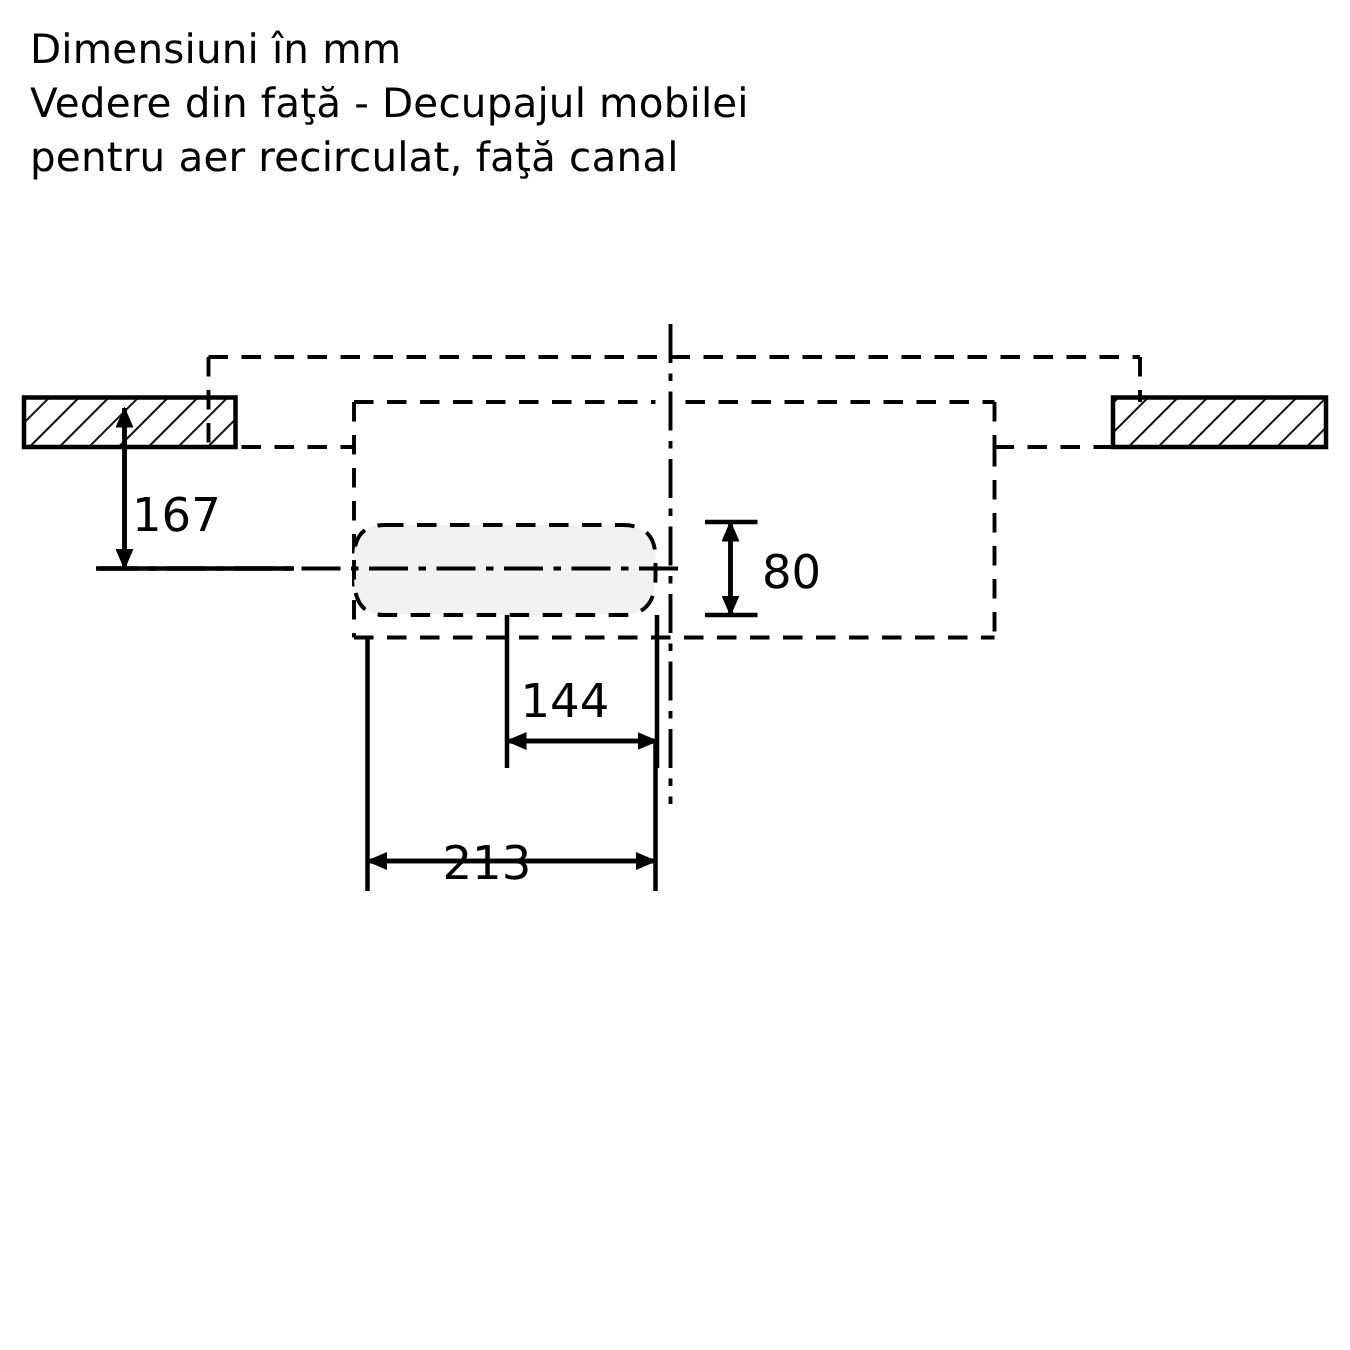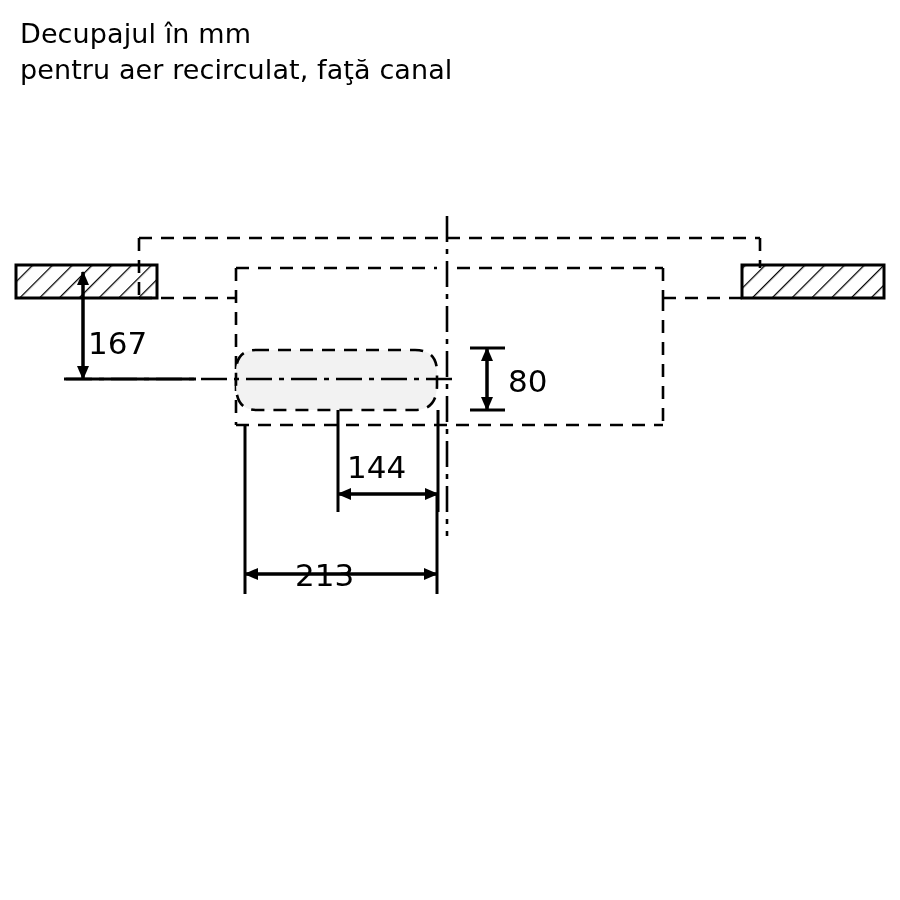--- a/index.html
+++ b/index.html
@@ -46,21 +46,22 @@
     font-size: 31px;
     fill: #000000;
   }
 </style>
 </head>
 <body>
 
 <div id="stage">
 
   <div class="title-block">
-    <div class="title-line">Decupajul în mm</div>
+    <div class="title-line">Dimensiuni în mm</div>
+    <div class="title-line">Vedere din faţă - Decupajul mobilei</div>
     <div class="title-line">pentru aer recirculat, faţă canal</div>
   </div>
 
   <svg class="drawing" viewBox="0 0 900 900">
     <defs>
       <pattern id="hatch" width="14" height="14" patternUnits="userSpaceOnUse" patternTransform="rotate(45)">
         <line x1="0" y1="0" x2="0" y2="14" stroke="#000000" stroke-width="2.5"></line>
       </pattern>
       <marker id="arrH" markerWidth="14" markerHeight="12" refX="13" refY="6" orient="auto" markerUnits="userSpaceOnUse">
         <path d="M0,0 L14,6 L0,12 z" fill="#000000"></path>

